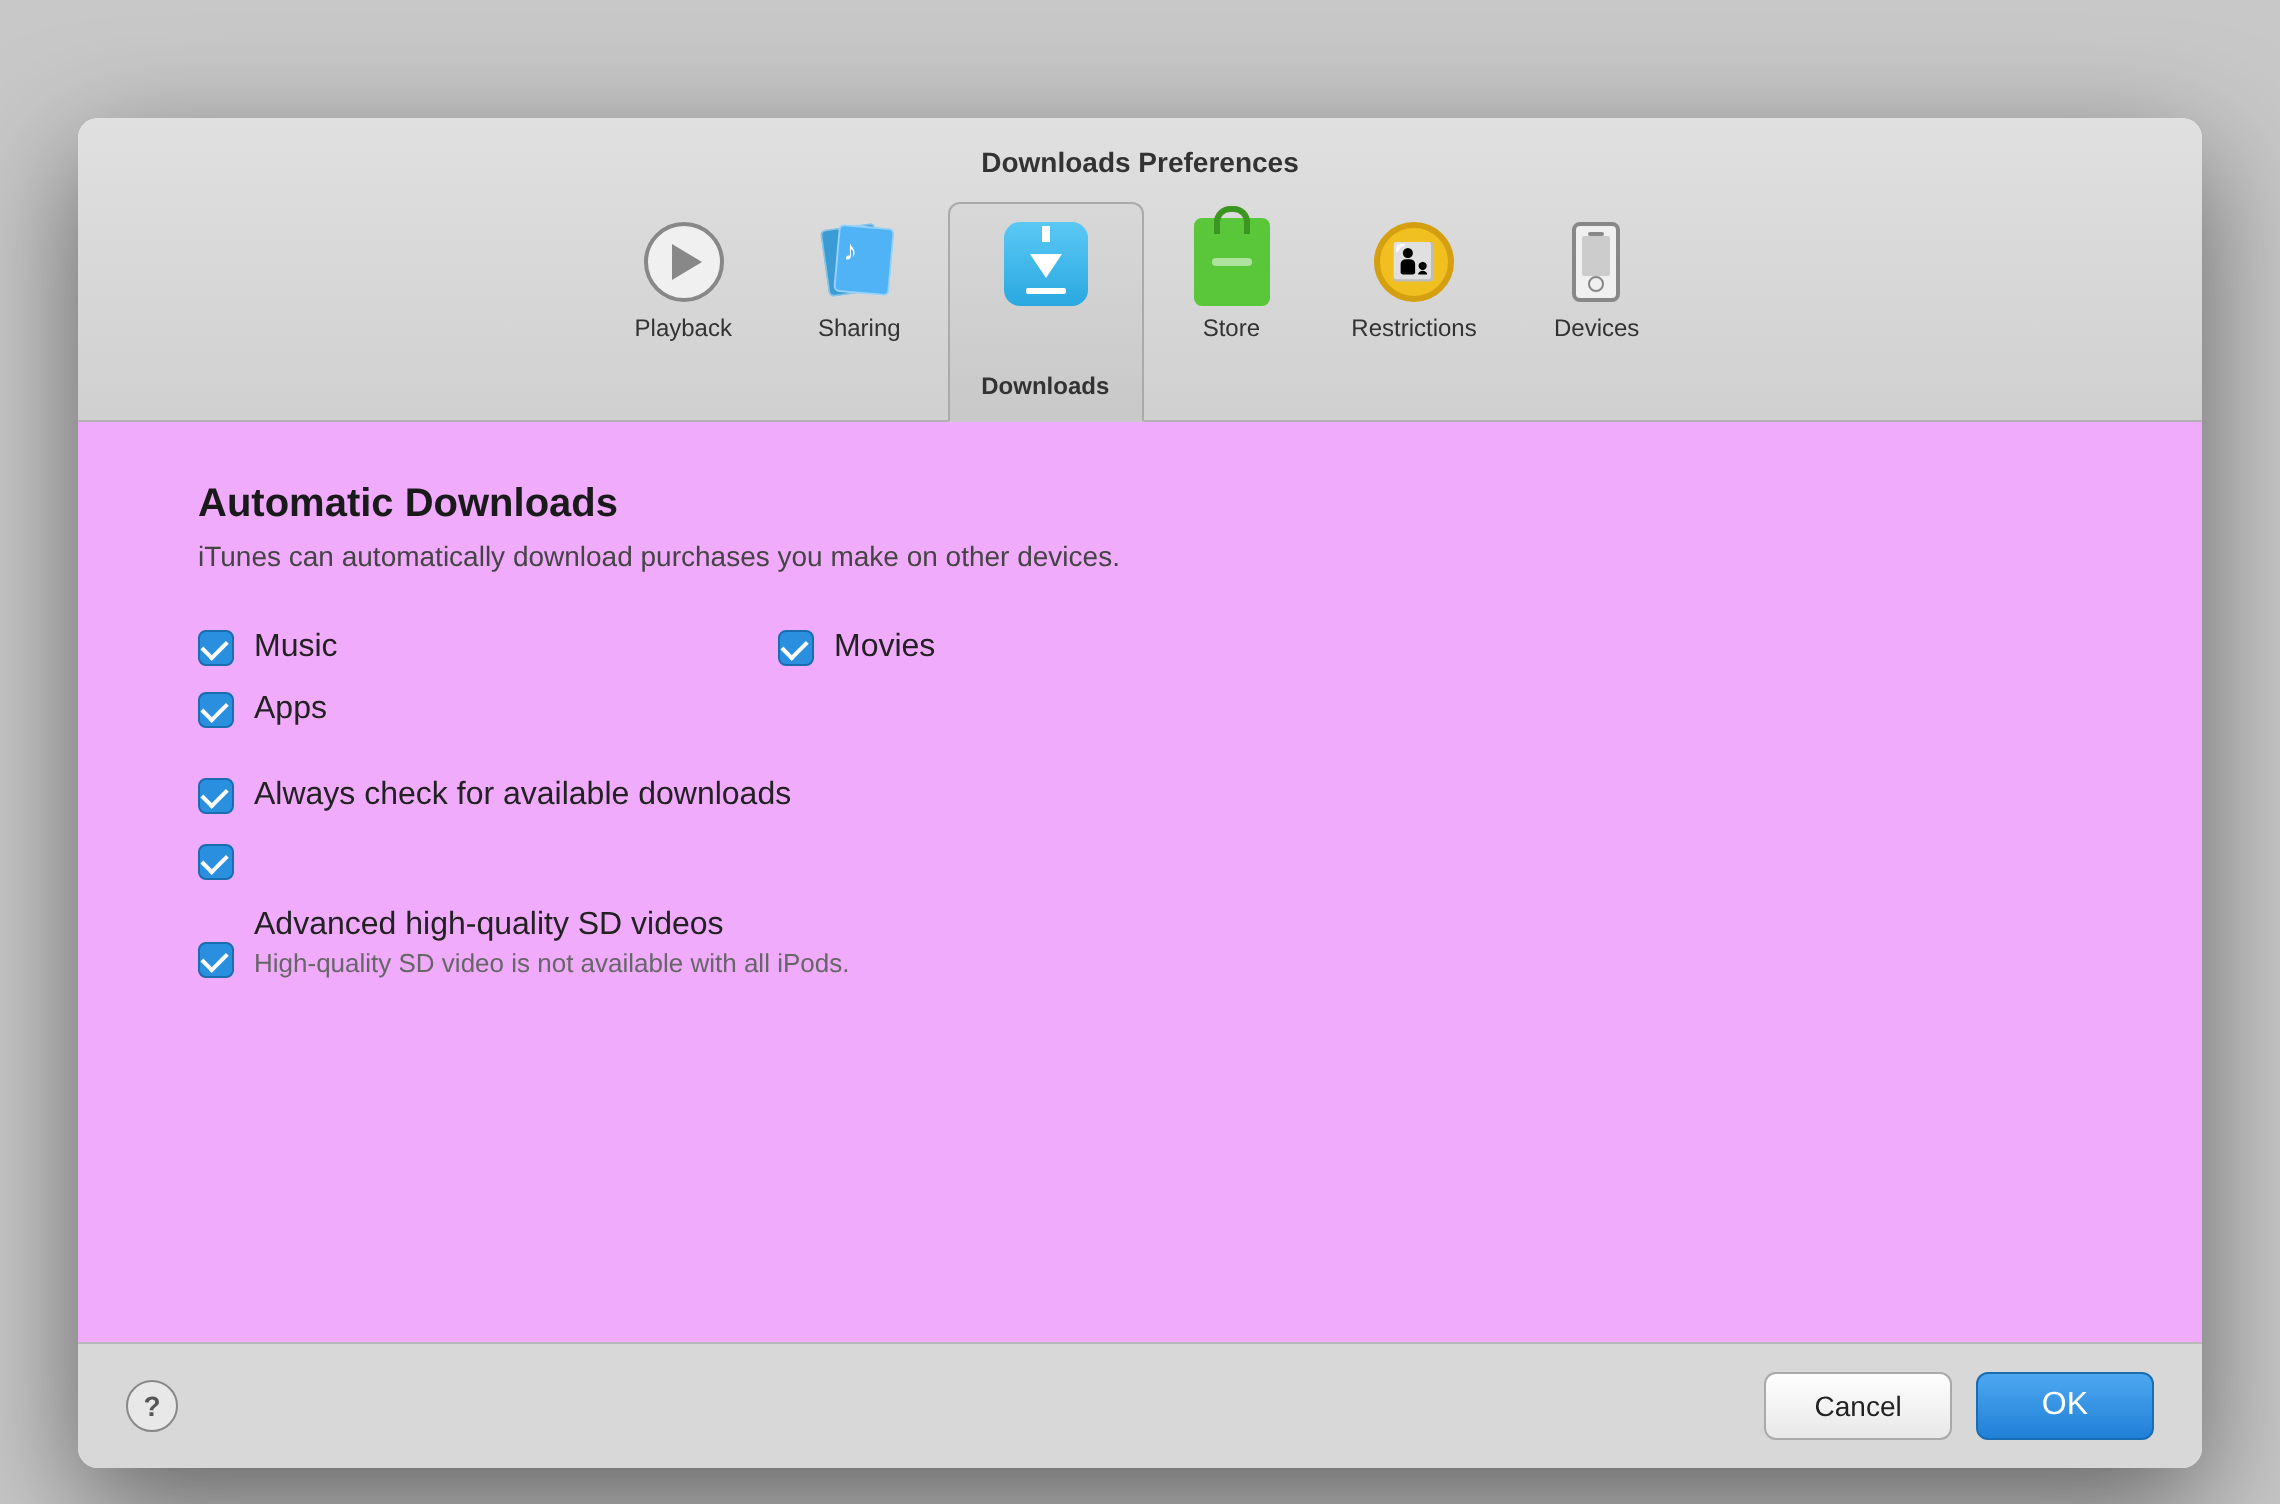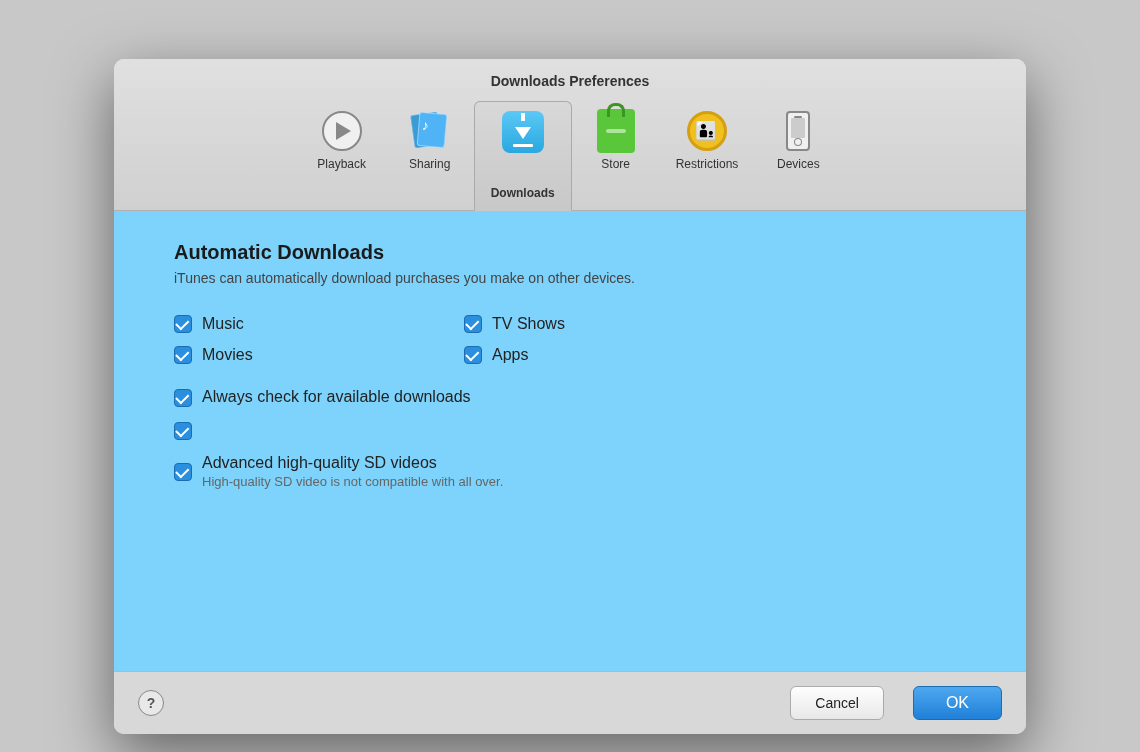--- a/index.html
+++ b/index.html
@@ -7,21 +7,21 @@
     body {
       background: #c8c8c8;
       display: flex;
       justify-content: center;
       align-items: center;
       min-height: 100vh;
       font-family: -apple-system, 'Helvetica Neue', Helvetica, Arial, sans-serif;
     }
 
     .window {
-      width: 912px;
+      width: 1062px;
       background: #ebebeb;
       border-radius: 10px;
       box-shadow: 0 20px 60px rgba(0,0,0,0.5);
       overflow: hidden;
       margin-top: 40px;
     }
 
     .titlebar {
       background: linear-gradient(to bottom, #e0e0e0, #d0d0d0);
       text-align: center;
@@ -235,21 +235,21 @@
     }
     .device-btn {
       width: 8px; height: 8px;
       border: 1.5px solid #888;
       border-radius: 50%;
     }
 
     
 
     .content {
-      background: #7dd3fc;
+      background: #f0abfc;
       padding: 30px 60px 20px 60px;
       min-height: 460px;
     }
 
     .section-title {
       font-size: 20px;
       font-weight: 700;
       color: #1a1a1a;
       margin-bottom: 6px;
     }
@@ -274,21 +274,21 @@
       gap: 10px;
     }
 
     .checkbox-row .cb-label {
       font-size: 16px;
       color: #222;
     }
 
     .checkbox-single {
       display: flex;
-      align-items: center;
+      align-items: flex-end;
       gap: 10px;
       margin-bottom: 14px;
     }
 
     .checkbox-single .cb-text-block {
       display: flex;
       flex-direction: column;
     }
 
     .checkbox-single .cb-label {
@@ -341,21 +341,21 @@
       align-items: center;
       justify-content: center;
       cursor: pointer;
       font-size: 14px;
       color: #555;
       font-weight: 600;
     }
 
     .footer-btns {
       display: flex;
-      gap: 29px;
+      gap: 12px;
     }
 
     .btn-cancel {
       padding: 7px 24px;
       border-radius: 6px;
       border: 1px solid #aaa;
       background: linear-gradient(to bottom, #fefefe, #e8e8e8);
       font-size: 14px;
       cursor: pointer;
       color: #222;
@@ -450,24 +450,20 @@
     <div class="section-title">Automatic Downloads</div>
     <div class="section-desc">iTunes can automatically download purchases you make on other devices.</div>
 
     <div class="checkboxes-grid">
       <div class="checkbox-row">
         <div class="cb"></div>
         <span class="cb-label">Music</span>
       </div>
       <div class="checkbox-row">
         <div class="cb"></div>
-        <span class="cb-label">TV Shows</span>
-      </div>
-      <div class="checkbox-row">
-        <div class="cb"></div>
         <span class="cb-label">Movies</span>
       </div>
       <div class="checkbox-row">
         <div class="cb"></div>
         <span class="cb-label">Apps</span>
       </div>
     </div>
 
     <div class="checkbox-single">
       <div class="cb"></div>
@@ -479,21 +475,21 @@
     <div class="checkbox-single">
       <div class="cb"></div>
       <div class="cb-text-block">
       </div>
     </div>
 
     <div class="checkbox-single">
       <div class="cb"></div>
       <div class="cb-text-block">
         <span class="cb-label">Advanced high-quality SD videos</span>
-        <span class="cb-sub">High-quality SD video is not compatible with all over.</span>
+        <span class="cb-sub">High-quality SD video is not available with all iPods.</span>
       </div>
     </div>
 
   </div>
 
   <div class="footer">
     <div class="help-btn">?</div>
     <div class="footer-btns">
       <button class="btn-cancel">Cancel</button>
       <button class="btn-ok">OK</button>

